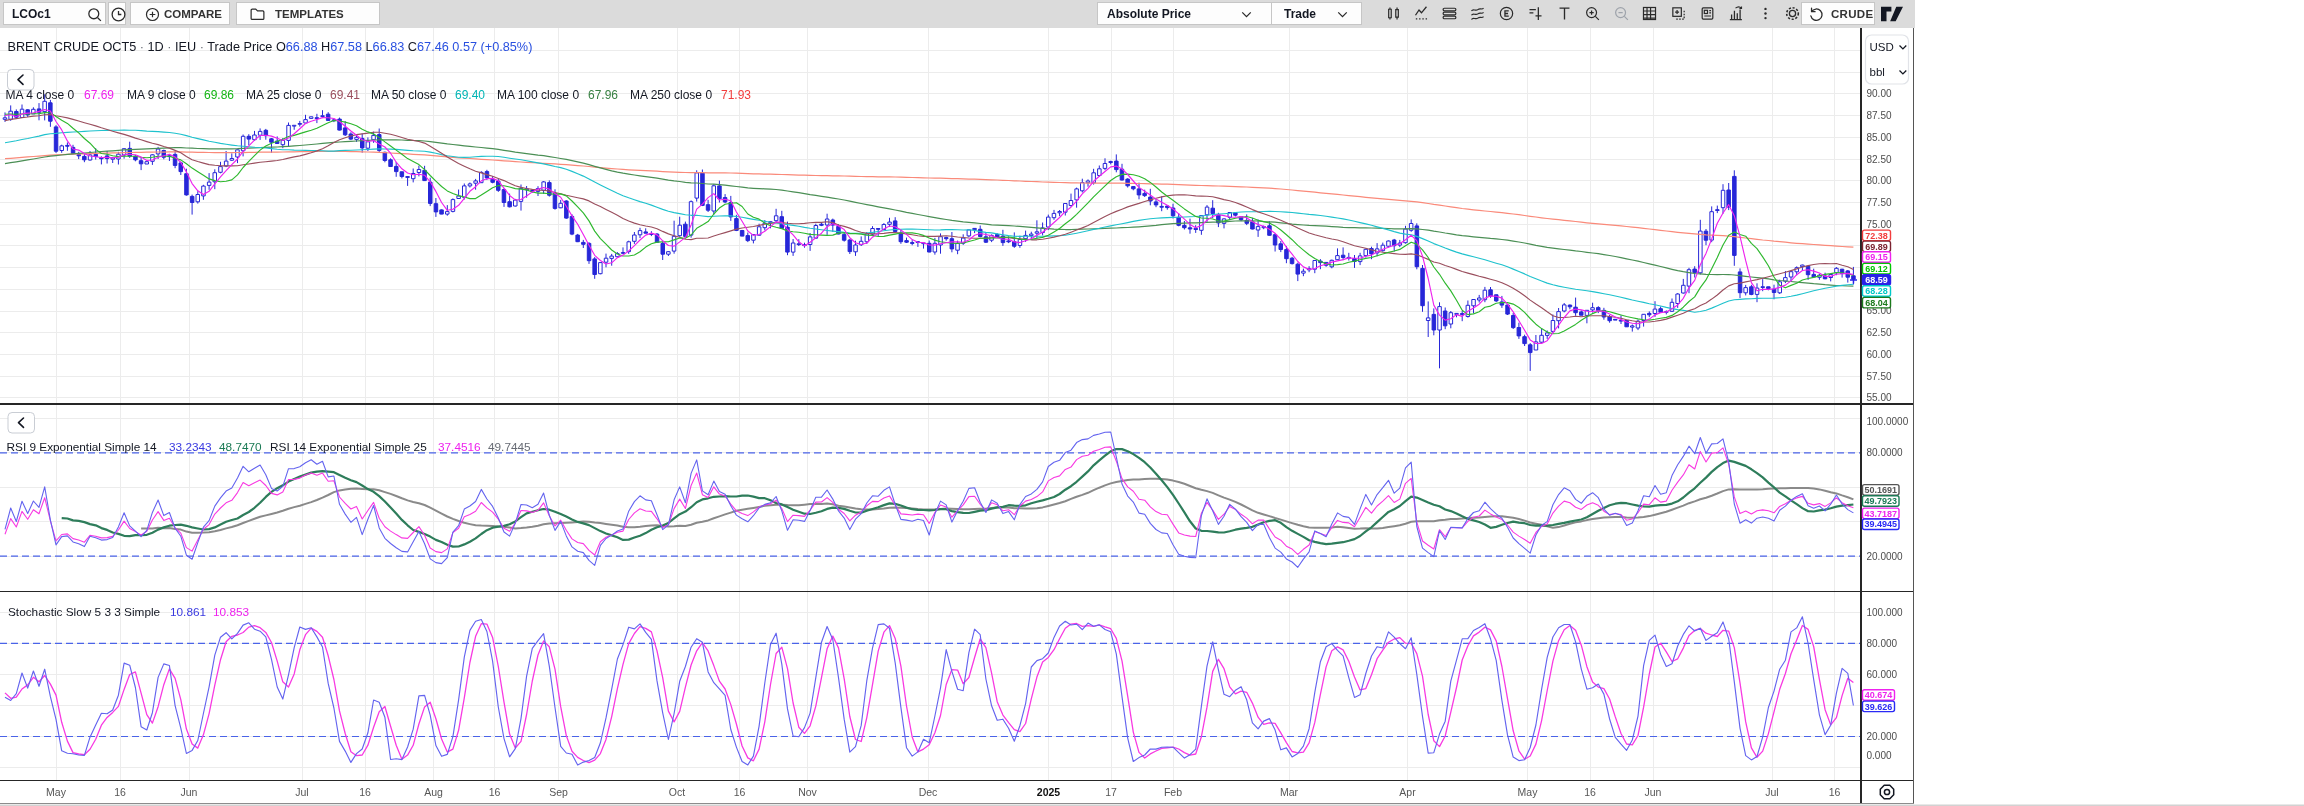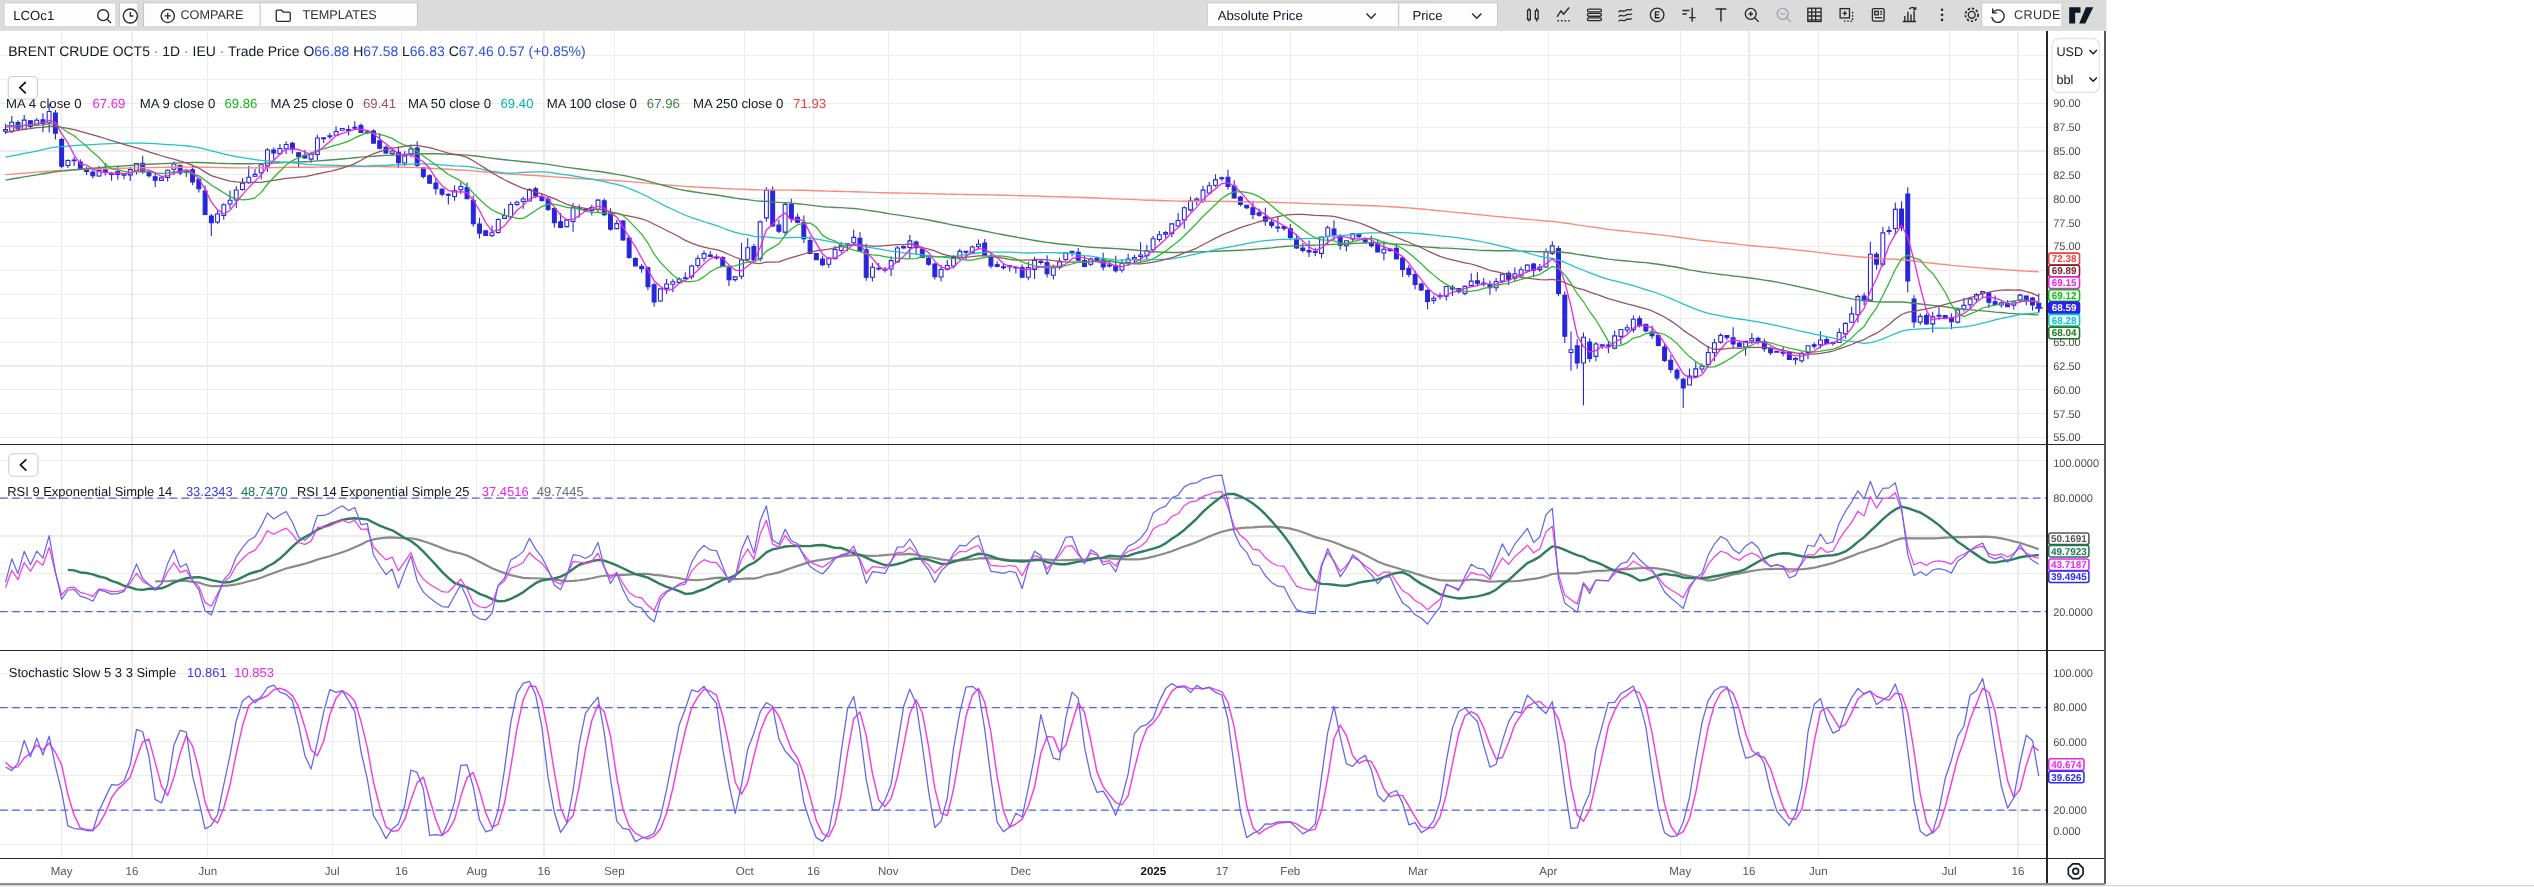--- a/index.html
+++ b/index.html
@@ -1,18 +1,18 @@
 <!DOCTYPE html>
 <html><head><meta charset="utf-8"><style>
 * { margin:0; padding:0; box-sizing:border-box; }
 html,body { width:2304px; height:806px; background:#fff; overflow:hidden;
   font-family:"Liberation Sans",sans-serif; -webkit-font-smoothing:antialiased; }
 #app { position:relative; width:2304px; height:806px; }
 #tbar { position:absolute; left:0; top:0; width:1914.5px; height:28px; background:#dbdbdb; }
-.btn { position:absolute; top:2px; height:22.5px; background:#fdfdfd; border:1px solid #c6c6c6; }
+.btn { position:absolute; top:2px; height:22.5px; background:#fdfdfd; border:1px solid #c6c6c6;font-weight:bold; }
 .bl { position:absolute; top:5px; font-size:11.5px; color:#333; }
 .ic { position:absolute; top:3px; width:17px; height:17px; }
 svg text { font-family:"Liberation Sans",sans-serif; }
 .al { font-size:10px; fill:#4c4c4c; }
 .tl { font-size:10.5px; fill:#555; }
 .tlb { font-size:10.5px; fill:#111; font-weight:bold; }
 .tag { font-size:9px; font-weight:bold; }
 .leg1 { font-size:12.7px; }
 .leg2 { font-size:12px; }
 .leg3 { font-size:11.8px; }
@@ -175,41 +175,41 @@
           <circle cx="11" cy="11" r="7"></circle>
           <path d="M16.5 16.5L21 21"></path>
         </svg>
       </div>
       <div class="btn" style="left:108px;width:18px">
         <svg class="ic" style="left:1px;top:2.5px" viewBox="0 0 24 24" fill="none" stroke="#2a2a2a" stroke-width="1.8">
           <circle cx="12" cy="12" r="9"></circle>
           <path d="M12 7v5h4"></path>
         </svg>
       </div>
-      <div class="btn" style="left:130px;width:120px">
+      <div class="btn" style="left:130px;width:100px">
         <svg class="ic" style="left:13px;top:2.5px" viewBox="0 0 24 24" fill="none" stroke="#2a2a2a" stroke-width="1.7">
           <circle cx="12" cy="12" r="8.5"></circle>
           <path d="M12 8v8M8 12h8"></path>
         </svg>
         <span class="bl" style="left:33px">COMPARE</span>
       </div>
       <div class="btn" style="left:236px;width:144px">
         <svg class="ic" style="left:12px;top:2.5px" viewBox="0 0 24 24" fill="none" stroke="#2a2a2a" stroke-width="1.7">
           <path d="M3 6a1.5 1.5 0 011.5-1.5h5L12 7h7.5A1.5 1.5 0 0121 8.5v9a1.5 1.5 0 01-1.5 1.5h-15A1.5 1.5 0 013 17.5z"></path>
         </svg>
         <span class="bl" style="left:38px">TEMPLATES</span>
       </div>
       <div class="btn" style="left:1097px;width:203px">
         <span style="position:absolute;left:9px;top:4px;font-size:12px;color:#131722">Absolute Price</span>
         <svg class="ic" style="left:140px;top:3px" viewBox="0 0 24 24" fill="none" stroke="#2a2a2a" stroke-width="1.8">
           <path d="M6 9l6 6 6-6"></path>
         </svg>
       </div>
       <div class="btn" style="left:1271px;width:91px">
-        <span style="position:absolute;left:12px;top:4px;font-size:12px;color:#131722">Price</span>
+        <span style="position:absolute;left:12px;top:4px;font-size:12px;color:#131722">Trade</span>
         <svg class="ic" style="left:62px;top:3px" viewBox="0 0 24 24" fill="none" stroke="#2a2a2a" stroke-width="1.8">
           <path d="M6 9l6 6 6-6"></path>
         </svg>
       </div>
       <svg class="ic" style="left:1385px;top:5px" viewBox="0 0 24 24" fill="none" stroke="#2a2a2a" stroke-width="1.7">
         <path d="M7 3.5v2.5M7 18v2.5M5.2 6h3.6v12H5.2zM17 3.5v3M17 17v3.5M15.2 6.5h3.6v10.5h-3.6z"></path>
       </svg>
       <svg class="ic" style="left:1413px;top:5px" viewBox="0 0 24 24" fill="none" stroke="#2a2a2a" stroke-width="1.7">
         <path d="M3.5 14.5l5-7.5 3.5 4 7-8.5" stroke-width="1.8"></path>
         <path d="M4 19.5h17" stroke-dasharray="2 2.6" stroke-width="1.8"></path>

